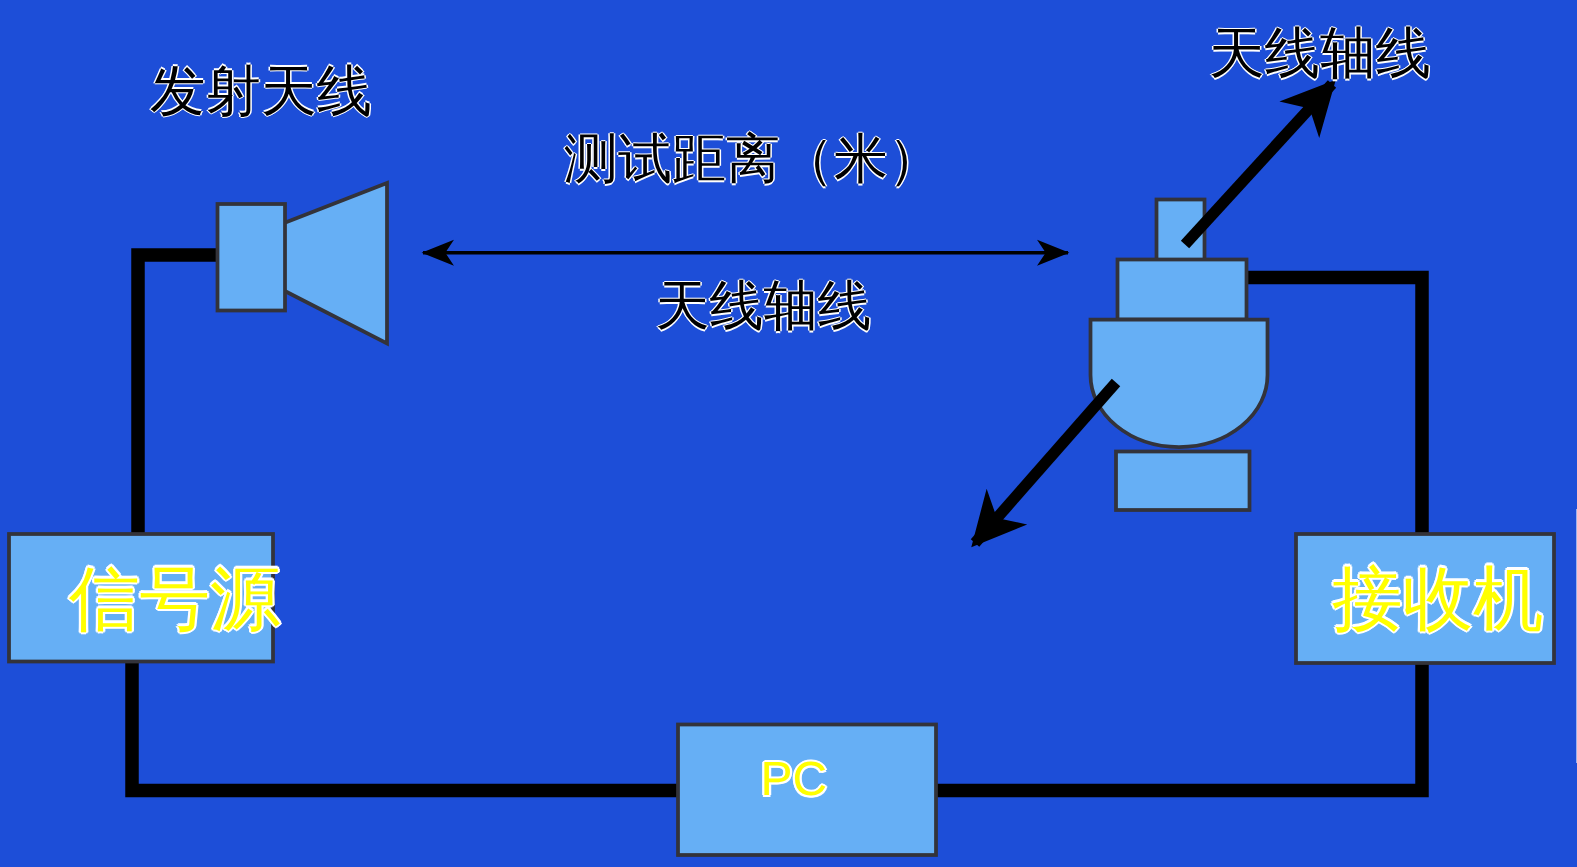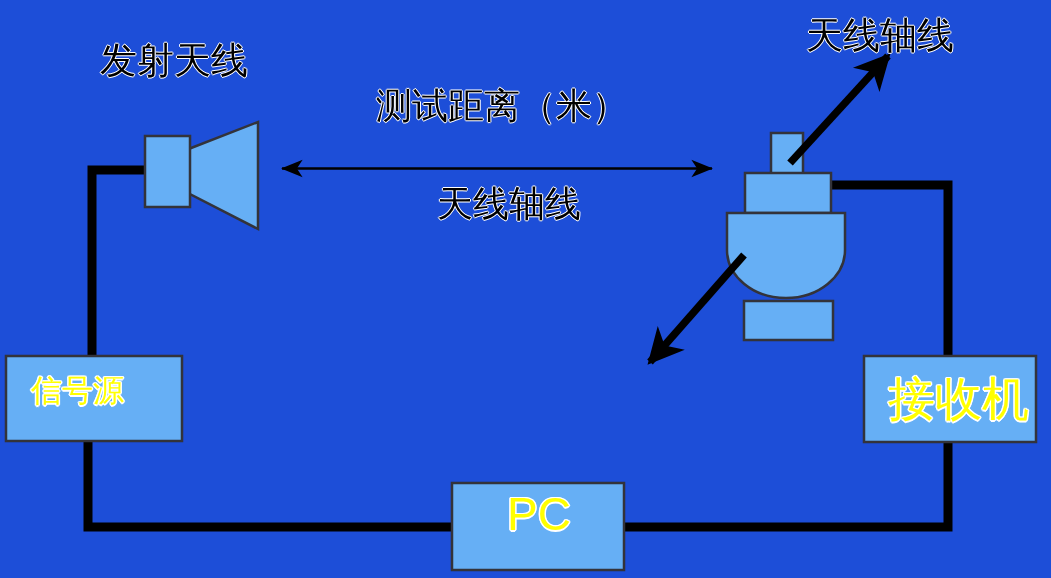--- a/index.html
+++ b/index.html
@@ -115,19 +115,19 @@
 
   <div class="label outlined" style="left:100px; top:42px; font-size:37px;">发射天线</div>
 
   <div class="label outlined" style="left:376px; top:88px; font-size:36px;">测试距离（米）</div>
 
   <div class="label outlined" style="left:437px; top:186px; font-size:36px;">天线轴线</div>
 
   <div class="label outlined" style="left:806px; top:17px; font-size:37px;">天线轴线</div>
 
 
-  <div class="box-text" style="left:31px; top:375px; font-size:31px;">信号源</div>
+  <div class="box-text" style="left:46px; top:375px; font-size:47px;">信号源</div>
 
   <div class="box-text" style="left:888px; top:375px; font-size:47px;">接收机</div>
 
-  <div class="box-text" style="left:507px; top:491px; font-size:46px;">PC</div>
+  <div class="box-text" style="left:507px; top:503px; font-size:32px;">PC</div>
 
 </div>
 
 </body></html>

